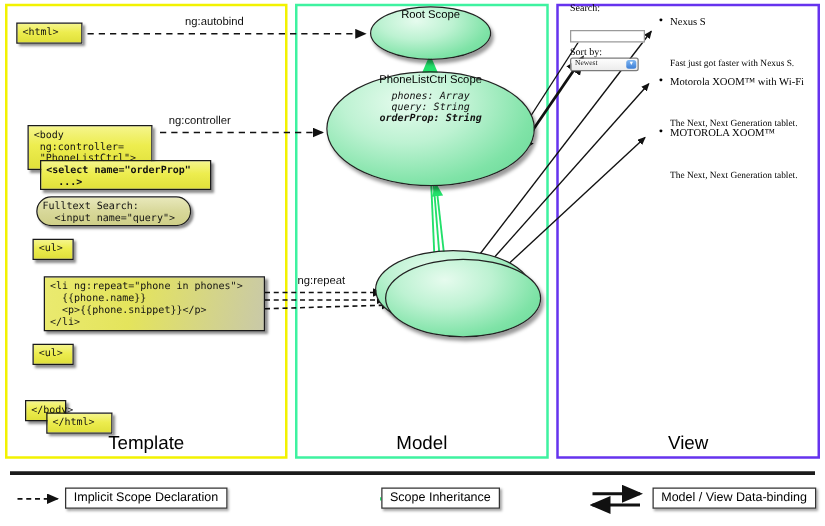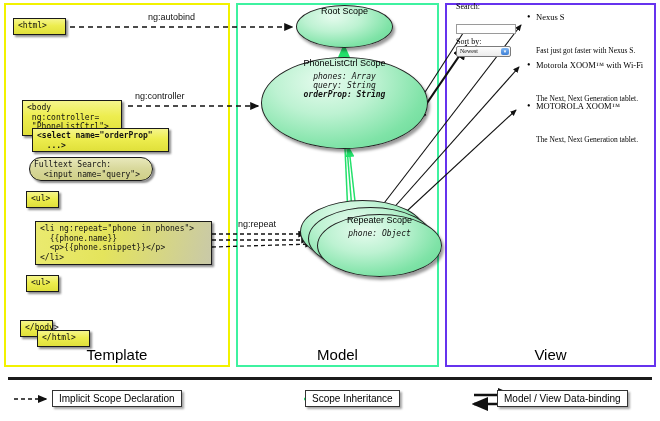--- a/index.html
+++ b/index.html
@@ -160,25 +160,20 @@
   <div class="scope" style="left:261px;top:57px;width:167px;height:92px;">
     <div class="title">PhoneListCtrl
 Scope</div>
     <div class="props"><span>phones: Array
 query: String
 </span><b>orderProp: String</b></div>
   </div>
 
   <div class="scope" style="left:300px;top:200px;width:125px;height:63px;z-index:1;"></div>
   <div class="scope" style="left:308px;top:207px;width:125px;height:63px;z-index:2;"></div>
-  <div class="scope" style="left:317px;top:214px;width:125px;height:63px;z-index:3;">
-    <div class="title">Repeater
-Scope</div>
-    <div class="props">phone: Object</div>
-  </div>
 
   <div class="v-label" style="left:456px;top:2px;">Search:</div>
   <input class="v-input" style="left: 456px; top: 24px; width: 60px; height: 10px;" value="">
 
   <div class="v-label" style="left:456px;top:37px;">Sort by:</div>
   <div class="v-select" style="left:456px;top:46px;width:55px;height:11px;">
     <span>Newest</span>
     <span class="arrowbox">▾</span>
   </div>
 
@@ -196,16 +191,16 @@
 
     <svg viewBox="0 0 660 44" style="width:660px;height:44px;">
       <line x1="14" y1="22" x2="46" y2="22" stroke="#111" stroke-width="1.4" stroke-dasharray="4,3" marker-end="url(#ah-black)"></line>
       <line x1="304" y1="22" x2="348" y2="22" stroke="#22e06a" stroke-width="2.6" marker-end="url(#ah-green)"></line>
       <line x1="474" y1="18" x2="512" y2="18" stroke="#111" stroke-width="2.4" marker-end="url(#ah-black)"></line>
       <line x1="512" y1="27" x2="474" y2="27" stroke="#111" stroke-width="2.4" marker-end="url(#ah-black)"></line>
     </svg>
 
     <div class="legend-box" style="left:52px;top:13px;">Implicit Scope Declaration</div>
     <div class="legend-box" style="left:305px;top:13px;">Scope Inheritance</div>
-    <div class="legend-box" style="left:497px;top:13px;">Model / View Data-binding</div>
+    <div class="legend-box" style="left:522px;top:13px;">Model / View Data-binding</div>
   </div>
 
 </div>
 
 </body></html>

